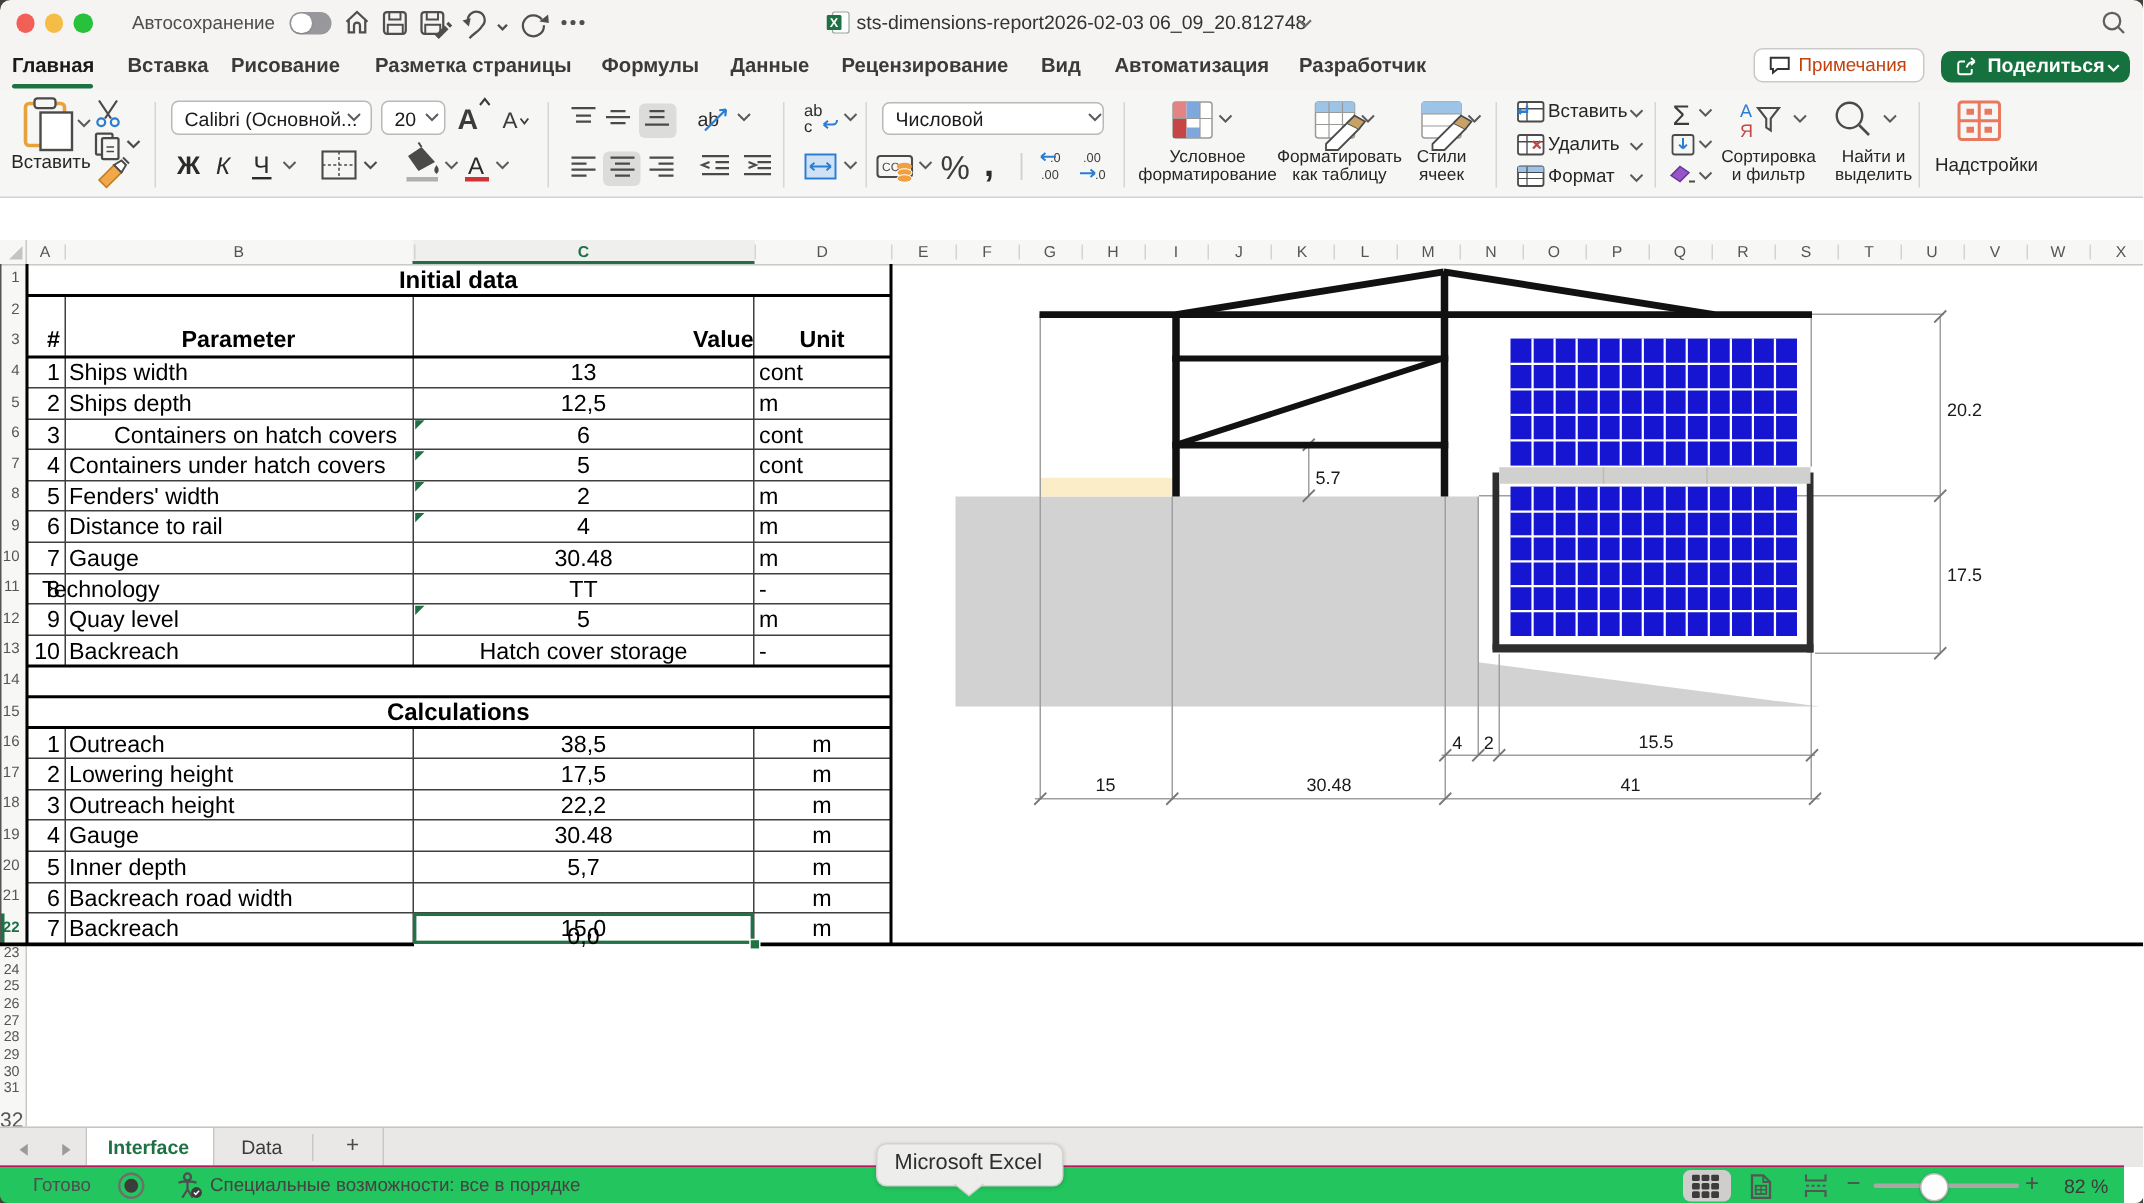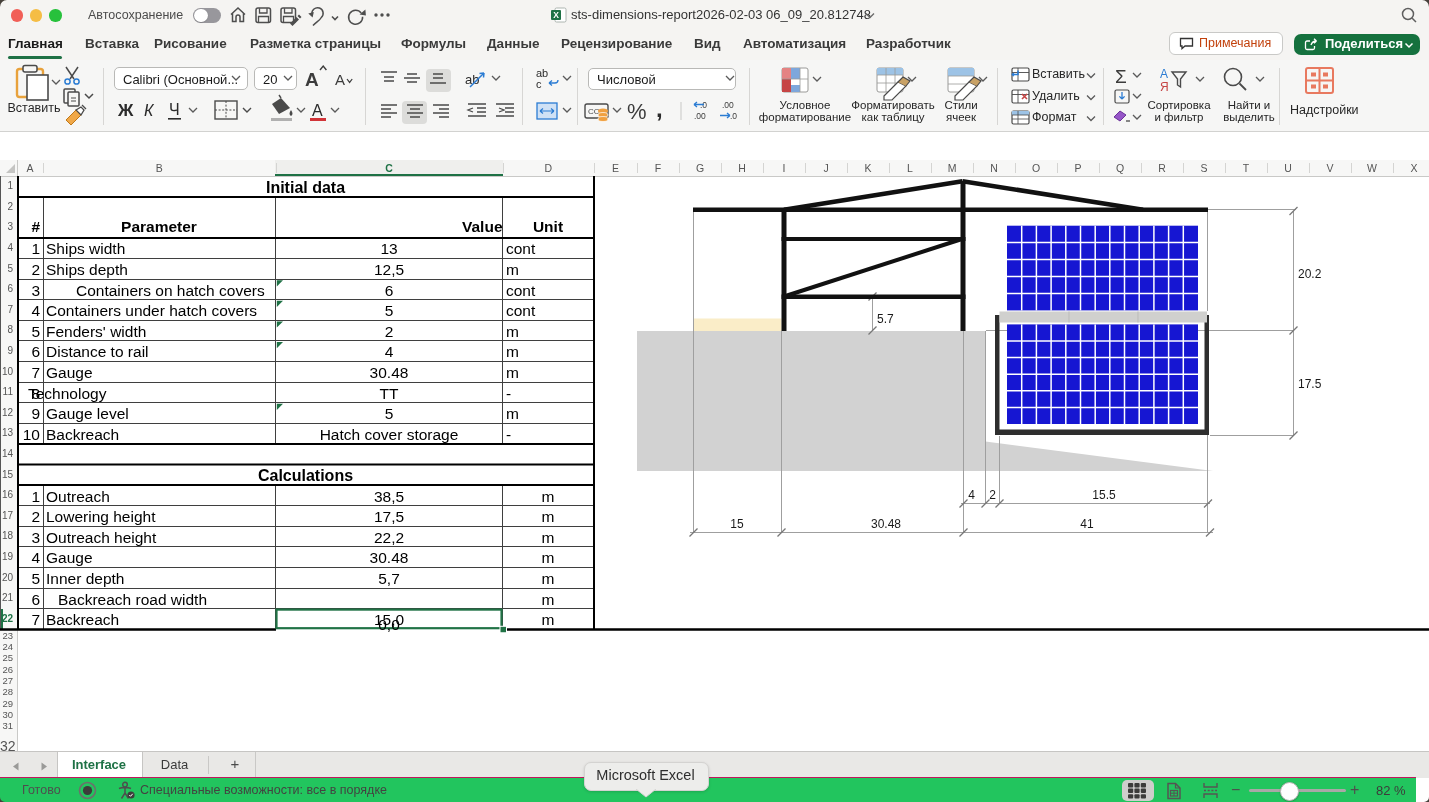--- a/index.html
+++ b/index.html
@@ -621,21 +621,21 @@
     <div class="cell " style="left:506px;top:180.8px;">m</div>
     <div class="cell " style="left:17px;top:201.4px;width:23px;text-align:right;">7</div>
     <div class="cell " style="left:46px;top:201.4px;">Gauge</div>
     <div class="cell ctr " style="left:275.5px;top:201.4px;width:227px;">30.48</div>
     <div class="cell " style="left:506px;top:201.4px;">m</div>
     <div class="cell " style="left:17px;top:222.0px;width:23px;text-align:right;">8</div>
     <div class="cell " style="left:28px;top:222.0px;">Technology</div>
     <div class="cell ctr " style="left:275.5px;top:222.0px;width:227px;">TT</div>
     <div class="cell " style="left:506px;top:222.0px;">-</div>
     <div class="cell " style="left:17px;top:242.6px;width:23px;text-align:right;">9</div>
-    <div class="cell " style="left:46px;top:242.6px;">Gauge level</div>
+    <div class="cell " style="left:46px;top:242.6px;">Quay level</div>
     <div class="cell ctr " style="left:275.5px;top:242.6px;width:227px;">5</div>
     <div class="cell " style="left:506px;top:242.6px;">m</div>
     <div class="cell " style="left:17px;top:263.2px;width:23px;text-align:right;">10</div>
     <div class="cell " style="left:46px;top:263.2px;">Backreach</div>
     <div class="cell ctr " style="left:275.5px;top:263.2px;width:227px;">Hatch cover storage</div>
     <div class="cell " style="left:506px;top:263.2px;">-</div>
     <div class="cell ctr bold" style="left:17px;top:304.4px;width:577px;font-size:16px;">Calculations</div>
     <div class="cell " style="left:17px;top:325.0px;width:23px;text-align:right;">1</div>
     <div class="cell " style="left:46px;top:325.0px;">Outreach</div>
     <div class="cell ctr " style="left:275.5px;top:325.0px;width:227px;">38,5</div>
@@ -650,21 +650,21 @@
     <div class="cell ctr " style="left:502.5px;top:366.2px;width:91px;">m</div>
     <div class="cell " style="left:17px;top:386.8px;width:23px;text-align:right;">4</div>
     <div class="cell " style="left:46px;top:386.8px;">Gauge</div>
     <div class="cell ctr " style="left:275.5px;top:386.8px;width:227px;">30.48</div>
     <div class="cell ctr " style="left:502.5px;top:386.8px;width:91px;">m</div>
     <div class="cell " style="left:17px;top:407.4px;width:23px;text-align:right;">5</div>
     <div class="cell " style="left:46px;top:407.4px;">Inner depth</div>
     <div class="cell ctr " style="left:275.5px;top:407.4px;width:227px;">5,7</div>
     <div class="cell ctr " style="left:502.5px;top:407.4px;width:91px;">m</div>
     <div class="cell " style="left:17px;top:428.0px;width:23px;text-align:right;">6</div>
-    <div class="cell " style="left:46px;top:428.0px;margin-left:12px;">Backreach road width</div>
+    <div class="cell " style="left:46px;top:428.0px;">Backreach road width</div>
     <div class="cell ctr " style="left:275.5px;top:428.0px;width:227px;margin-top:25px;">0,0</div>
     <div class="cell ctr " style="left:502.5px;top:428.0px;width:91px;">m</div>
     <div class="cell " style="left:17px;top:448.6px;width:23px;text-align:right;">7</div>
     <div class="cell " style="left:46px;top:448.6px;">Backreach</div>
     <div class="cell ctr " style="left:275.5px;top:448.6px;width:227px;">15,0</div>
     <div class="cell ctr " style="left:502.5px;top:448.6px;width:91px;">m</div>
     </div>
   </div>
   <div id="shtabs" class="abs">
     <svg class="abs" style="left:11px;top:10px;" width="42" height="9" viewBox="0 0 42 9">

